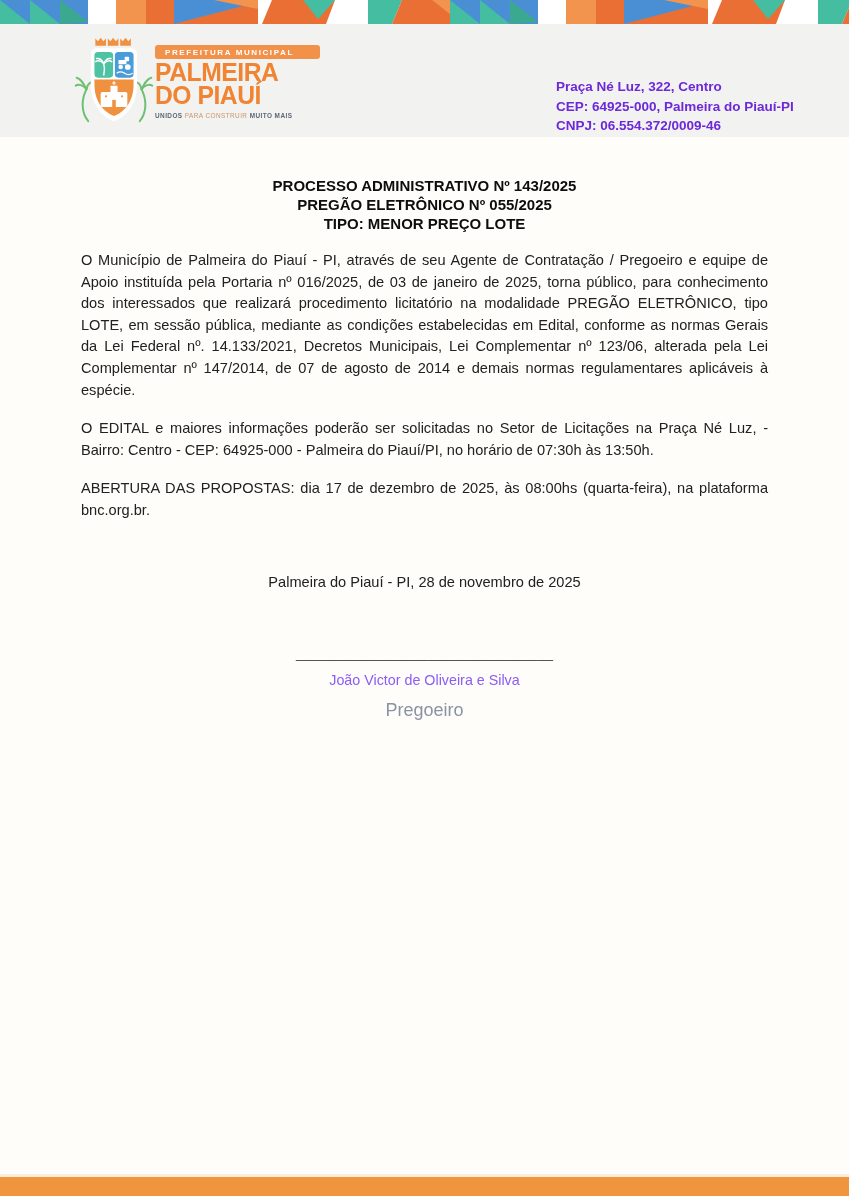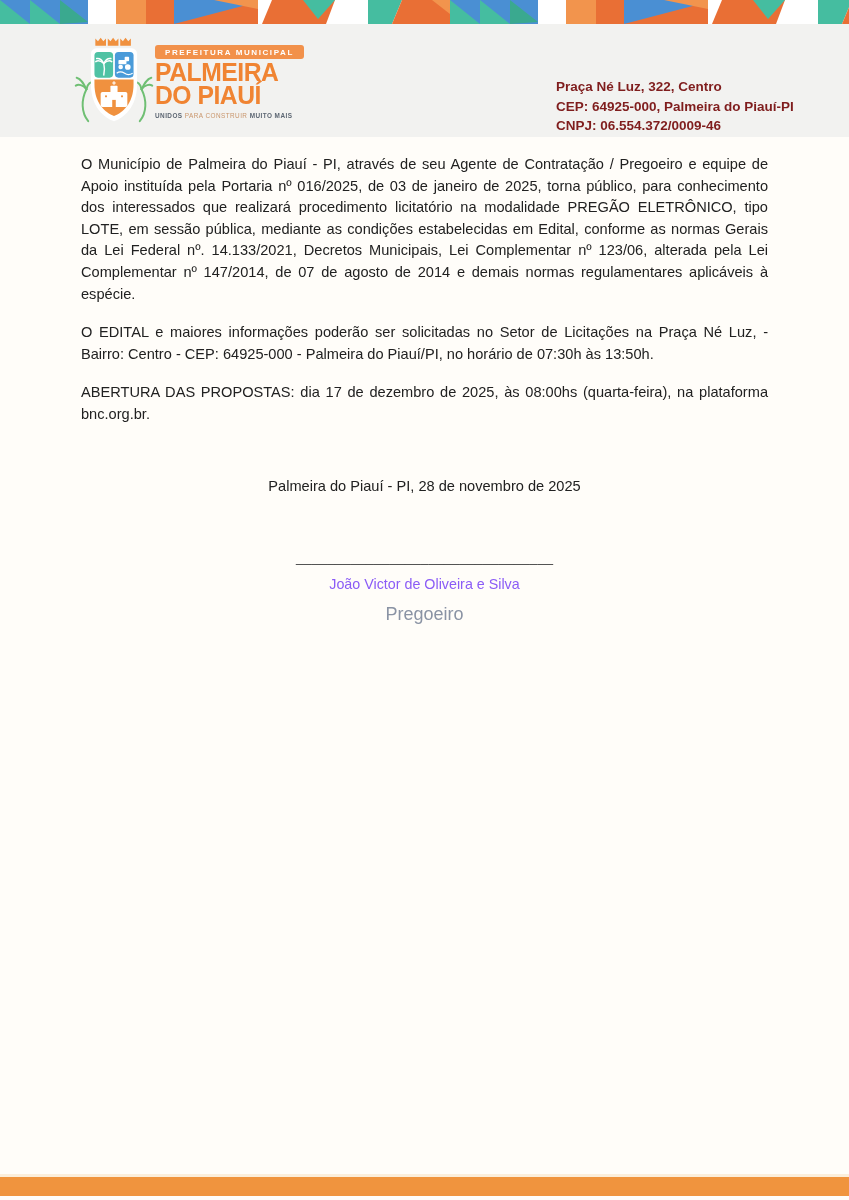--- a/index.html
+++ b/index.html
@@ -12,33 +12,33 @@
   }
   
   .band{position:absolute;top:0;left:0;width:849px;height:24px;display:block;}
   
   .header{position:absolute;top:24px;left:0;width:849px;height:113px;background:#f2f2f0;}
   .crest{position:absolute;left:74px;top:8px;width:80px;height:102px;}
   .logo-text{position:absolute;left:155px;top:17px;}
   .badge{
     display:inline-block;background:#f2914a;color:#ffffff;
     font-size:8px;font-weight:bold;letter-spacing:1.6px;
-    padding:3px 10px 2px 10px;border-radius:3px;margin-bottom:2px;
+    padding:3px 26px 2px 10px;border-radius:3px;margin-bottom:2px;
   }
   .cityname{
     font-weight:bold;font-size:26px;line-height:23px;color:#f08432;
     letter-spacing:-0.5px;transform:scaleX(0.95);transform-origin:left;
     white-space:nowrap;
   }
   .tagline{margin-top:5px;font-size:6.4px;letter-spacing:0.45px;white-space:nowrap;}
   .tagline .b{color:#5c6672;font-weight:bold;}
   .tagline .l{color:#c9956a;}
   .contact{
     position:absolute;left:556px;top:53px;
-    color:#7f1d1d;font-weight:bold;font-size:13.5px;line-height:19.5px;
+    color:#6d28d9;font-weight:bold;font-size:13.5px;line-height:19.5px;
     white-space:nowrap;
   }
   
   .content{
     position:absolute;left:81px;top:137px;width:687px;
     color:#212121;font-size:14.6px;line-height:21.6px;
   }
   .doc-title{
     margin-top:39px;text-align:center;font-weight:bold;
     font-size:15px;line-height:19px;color:#0d0d0d;
@@ -153,20 +153,25 @@
 
     <div class="contact">
       <div>Praça Né Luz, 322, Centro</div>
       <div>CEP: 64925-000, Palmeira do Piauí-PI</div>
       <div>CNPJ: 06.554.372/0009-46</div>
     </div>
   </div>
 
   <div class="content">
 
+    <div class="doc-title">
+      <div>PROCESSO ADMINISTRATIVO Nº 143/2025</div>
+      <div>PREGÃO ELETRÔNICO Nº 055/2025</div>
+      <div>TIPO: MENOR PREÇO LOTE</div>
+    </div>
 
     <p class="para">O Município de Palmeira do Piauí - PI, através de seu Agente de Contratação / Pregoeiro e equipe de Apoio instituída pela Portaria nº 016/2025, de 03 de janeiro de 2025, torna público, para conhecimento dos interessados que realizará procedimento licitatório na modalidade PREGÃO ELETRÔNICO, tipo LOTE, em sessão pública, mediante as condições estabelecidas em Edital, conforme as normas Gerais da Lei Federal nº. 14.133/2021, Decretos Municipais, Lei Complementar nº 123/06, alterada pela Lei Complementar nº 147/2014, de 07 de agosto de 2014 e demais normas regulamentares aplicáveis à espécie.</p>
 
 
     <p class="para">O EDITAL e maiores informações poderão ser solicitadas no Setor de Licitações na Praça Né Luz, - Bairro: Centro - CEP: 64925-000 - Palmeira do Piauí/PI, no horário de 07:30h às 13:50h.</p>
 
     <p class="para">ABERTURA DAS PROPOSTAS: dia 17 de dezembro de 2025, às 08:00hs (quarta-feira), na plataforma bnc.org.br.</p>
 
     <div class="date-line">Palmeira do Piauí - PI, 28 de novembro de 2025</div>
 

